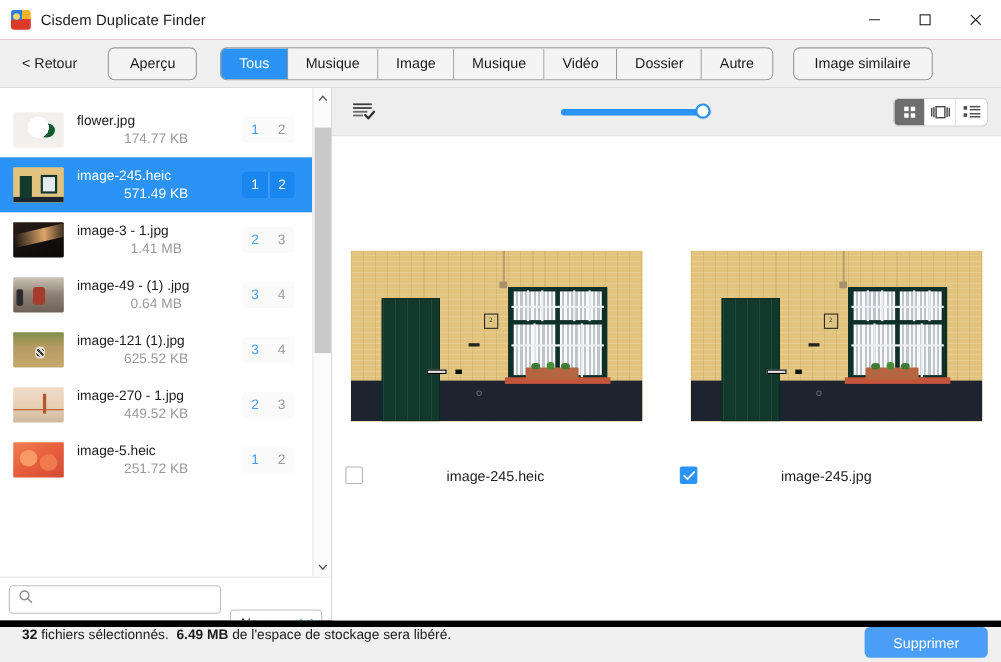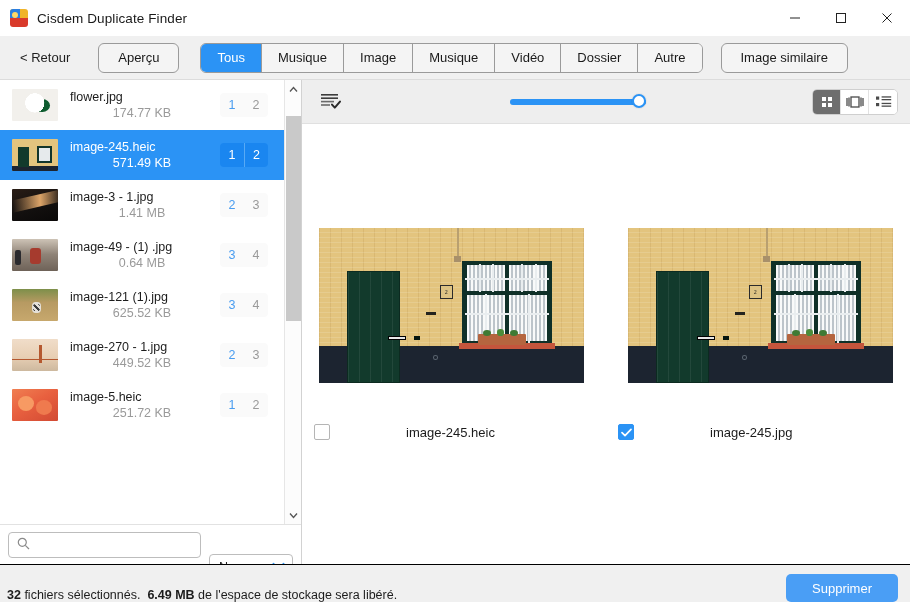--- a/index.html
+++ b/index.html
@@ -80,21 +80,21 @@
 
   
   .sidebar {
     width: 302px; flex: 0 0 302px;
     display: flex; flex-direction: column;
     background: #ffffff;
     border-right: 1px solid #d2d2d2;
     min-height: 0;
   }
   .list-wrap { flex: 1 1 auto; display: flex; min-height: 0; background:#fff; position: relative; }
-  .list { flex: 1 1 auto; overflow: hidden; }
+  .list { flex: 1 1 auto; overflow: hidden; margin-top: 13px; }
   .row {
     height: 50px; display: flex; align-items: center;
     padding: 0 0 0 12px; cursor: pointer; position: relative;
   }
   .row.selected { background: #2b93f5; }
   .thumb {
     width: 46px; height: 32px; flex: 0 0 46px;
     border-radius: 1px; margin-right: 12px; overflow: hidden;
     position: relative; background: #ccc;
   }
@@ -201,22 +201,22 @@
     background: #ffffff; flex: 0 0 16px; cursor: pointer;
   }
   .cbk.checked { background: #2b93f5; border-color: #2b93f5; display: flex; align-items: center; justify-content: center; }
   .lab-name { font-size: 13px; color: #1c1c1c; margin-left: 0; }
   .lab-a-name { margin-left: 76px; }
   .lab-b-name { margin-left: 76px; }
 
   
   .statusbar {
     height: 38px; flex: 0 0 38px; background: #f0f0f0;
-    border-top: 1px solid #000000;
-    display: flex; align-items: flex-end; padding: 0 12px 0 7px;
+    border-top: 6px solid #000000;
+    display: flex; align-items: flex-start; padding: 0 12px 0 20px;
   }
   .status-text { font-size: 12.5px; color: #1c1c1c; }
   .status-text b { font-weight: bold; }
   .delete-btn {
     margin-left: auto; background: #4a9ef5; color: #ffffff; border: none;
     border-radius: 5px; height: 28px; padding: 0 26px; font-size: 13px;
     font-family: inherit; cursor: pointer;
   }
 
   

